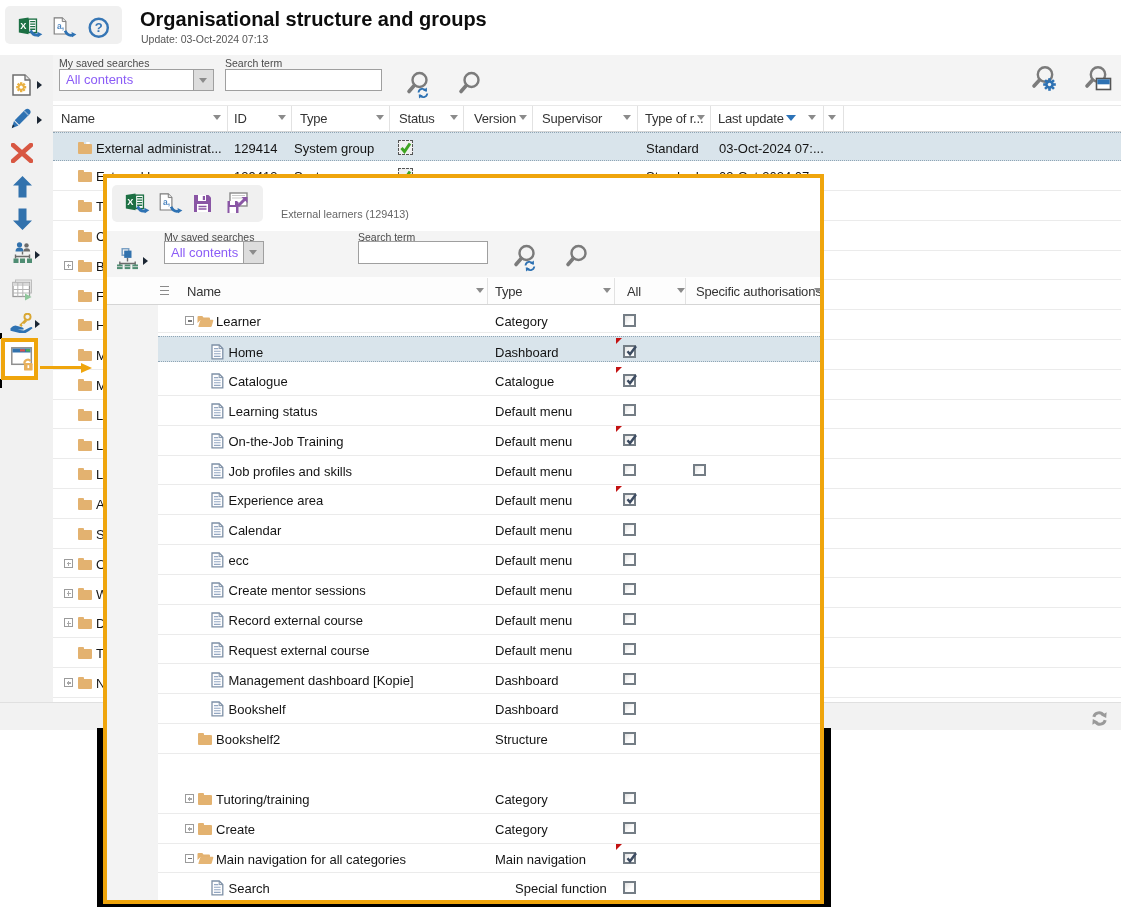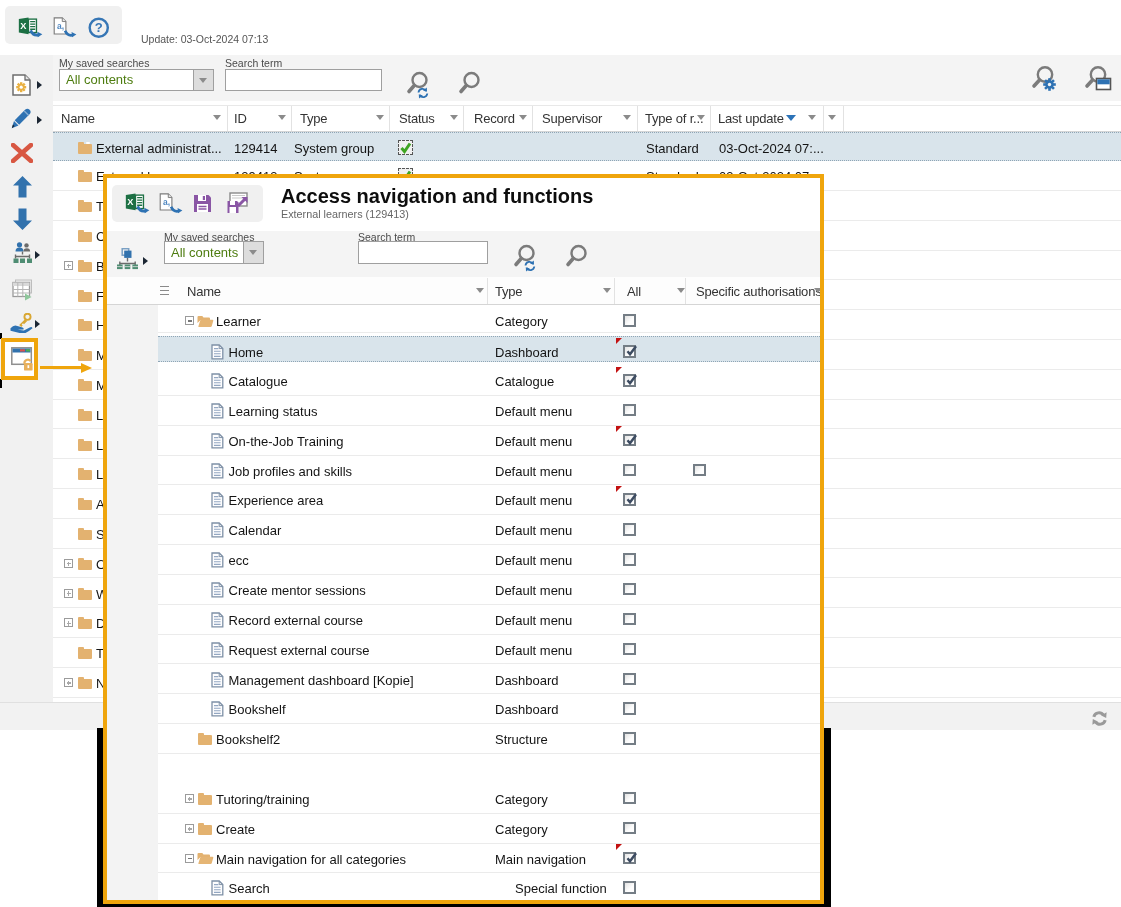--- a/index.html
+++ b/index.html
@@ -1,19 +1,19 @@
 <!DOCTYPE html>
 <html><head><meta charset="utf-8"><style>
 *{margin:0;padding:0;box-sizing:border-box}
 body{background:#fff}
 #app{position:relative;width:1121px;height:907px;background:#fff;font-family:"Liberation Sans",sans-serif;overflow:hidden}
 .abs{position:absolute}
 .tbox{position:absolute;background:#f0f0f0;border-radius:5px}
 .lbl{position:absolute;font-size:10.5px;line-height:9px;color:#4a4a4a}
-.dd{position:absolute;background:#fff;border:1px solid #9f9f9f;font-size:13px;color:#4d7c0f}
+.dd{position:absolute;background:#fff;border:1px solid #9f9f9f;font-size:13px;color:#8b5cf6}
 .ddbtn{position:absolute;right:0;top:0;bottom:0;width:20px;background:#ddd;border-left:1px solid #9f9f9f}
 .tri-d{position:absolute;width:0;height:0;border-left:4.5px solid transparent;border-right:4.5px solid transparent;border-top:5px solid #8b8b8b}
 .tri-r{position:absolute;width:0;height:0;border-top:4px solid transparent;border-bottom:4px solid transparent;border-left:5px solid #1b2633}
 .hc{position:absolute;font-size:13px;letter-spacing:-0.2px;color:#333;white-space:nowrap}
 .vln{position:absolute;width:1px;background:#e2e2e2}
 .row{position:absolute;border-bottom:1px solid #ebebeb;background:#fff}
 .rtxt{position:absolute;font-size:13px;color:#141414;white-space:nowrap}
 .fold{position:absolute;width:14px;height:12px}
 .fold::before{content:"";position:absolute;left:0;top:0;width:6px;height:3px;background:#e3b270;border-radius:1px 1px 0 0}
 .fold::after{content:"";position:absolute;left:0;top:2px;width:14px;height:10px;background:#e3b270;border-radius:1px}
@@ -47,20 +47,21 @@
         <path d="M1.5 1 h10 l4.5 4.5 V21 H1.5 Z" fill="#fff" stroke="#7c7c7c" stroke-width="1.4"></path>
         <path d="M11.5 1 v4.5 h4.5" fill="#e9e9e9" stroke="#7c7c7c" stroke-width="1.2"></path>
         <text x="5" y="14.5" font-size="10.5" font-weight="bold" fill="#4e86c0" font-family="Liberation Sans">a,</text>
         <path d="M15 17 q3 7 10 5.2" fill="none" stroke="#2e72b3" stroke-width="3.4"></path>
         <path d="M23 18.5 l6 3 -5.5 3.6 z" fill="#2e72b3"></path>
       </svg></div>
 <div class="abs" id="ic-help" style="left:88px;top:17px"><svg width="21.5" height="21.5" viewBox="0 0 23 23">
         <circle cx="11.5" cy="11.5" r="9.7" fill="none" stroke="#3676b5" stroke-width="2.6"></circle>
         <text x="11.5" y="16.5" font-size="14" font-weight="bold" fill="#3676b5" text-anchor="middle" font-family="Liberation Sans">?</text>
       </svg></div>
+<div class="abs" style="left:140px;top:8px;font-size:20px;font-weight:bold;color:#0d0d0d">Organisational structure and groups</div>
 <div class="abs" style="left:141px;top:33px;font-size:10.5px;color:#555">Update: 03-Oct-2024 07:13</div>
 
 <div class="lbl" style="left:59px;top:59px">My saved searches</div>
 <div class="dd" style="left:59px;top:69px;width:155px;height:22px;line-height:20px;padding-left:6px">All contents<span class="ddbtn">
         <i class="tri-d" style="left:5px;top:8px"></i>
       </span></div>
 <div class="lbl" style="left:225px;top:59px">Search term</div>
 <div class="dd" style="left:225px;top:69px;width:157px;height:22px"></div>
 <div class="abs" id="ic-srchref1" style="left:406px;top:71px"><svg width="26" height="28" viewBox="0 0 26 28">
         <circle cx="13.5" cy="9" r="7" fill="none" stroke="#7b7b7b" stroke-width="2.4"></circle>
@@ -91,21 +92,21 @@
         <path d="M8.5 16 L3 22" stroke="#7b7b7b" stroke-width="3.6" stroke-linecap="round"></path>
         <rect x="12.5" y="14.5" width="14" height="11" fill="#fff" stroke="#555" stroke-width="1.6"></rect>
         <rect x="13.3" y="15.3" width="12.4" height="5" fill="#2e72b3"></rect>
       </svg></div>
 
 <div class="abs" style="left:53px;top:105px;width:1068px;height:27px;background:#fff;border-top:1px solid #e8e8e8;border-bottom:1px solid #d5d5d5"></div>
 <div class="hc" style="left:61px;top:111px">Name</div>
 <div class="hc" style="left:234px;top:111px">ID</div>
 <div class="hc" style="left:300px;top:111px">Type</div>
 <div class="hc" style="left:399px;top:111px">Status</div>
-<div class="hc" style="left:474px;top:111px">Record</div>
+<div class="hc" style="left:474px;top:111px">Version</div>
 <div class="hc" style="left:542px;top:111px">Supervisor</div>
 <div class="hc" style="left:645px;top:111px">Type of r...</div>
 <div class="hc" style="left:718px;top:111px">Last update</div>
 <div class="tri-d" style="left:786px;top:115px;border-top-color:#2c73b8;border-left-width:5px;border-right-width:5px;border-top-width:6px"></div>
 <i class="tri-d" style="left:213px;top:115px"></i>
     <i class="tri-d" style="left:278px;top:115px"></i>
     <i class="tri-d" style="left:376px;top:115px"></i>
     <i class="tri-d" style="left:450px;top:115px"></i>
     <i class="tri-d" style="left:519px;top:115px"></i>
     <i class="tri-d" style="left:623px;top:115px"></i>
@@ -377,21 +378,20 @@
         </svg></div>
 <div class="abs" id="ic-savearr" style="left:119px;top:12px"><svg width="26" height="24" viewBox="0 0 26 24">
           <rect x="4" y="3" width="17" height="13" fill="#fff" stroke="#8a8a8a" stroke-width="1.4"></rect>
           <path d="M6 5.5 h13 M6 8 h13" stroke="#c9c9c9" stroke-width="1.2"></path>
           <path d="M12 16 L19.5 8.5" stroke="#8a56a5" stroke-width="3"></path>
           <path d="M15.5 7 h6 v6 z" fill="#8a56a5"></path>
           <path d="M1.5 11 h9.5 l1.5 1.5 V23 H1.5 Z" fill="#8a56a5"></path>
           <rect x="4" y="11" width="5" height="4" fill="#fff"></rect>
           <rect x="3.5" y="17" width="6.5" height="6" fill="#fff"></rect>
         </svg></div>
-<div class="abs" style="left:174px;top:7px;font-size:20px;font-weight:bold;color:#0d0d0d">Access navigation and functions</div>
 <div class="abs" style="left:174px;top:30px;font-size:10.8px;color:#666">External learners (129413)</div>
 
 <div class="abs" id="ic-tree" style="left:10px;top:70px"><svg width="21" height="22" viewBox="0 0 21 22">
           <rect x="5.2" y="0.7" width="6.5" height="6.5" fill="none" stroke="#7aa0c4" stroke-width="1.5"></rect>
           <rect x="7.2" y="2.6" width="7.3" height="7.3" fill="#3272ad"></rect>
           <path d="M10.5 10 v3.5 M2.8 15.5 h15.4 M2.8 13.5 v4 M18.2 13.5 v4" stroke="#6b6b6b" stroke-width="1.4" fill="none"></path>
           <g fill="#4f8d73">
             <rect x="0" y="16.5" width="5.6" height="4.6"></rect>
             <rect x="7.7" y="16.5" width="5.6" height="4.6"></rect>
             <rect x="15.4" y="16.5" width="5.6" height="4.6"></rect>

